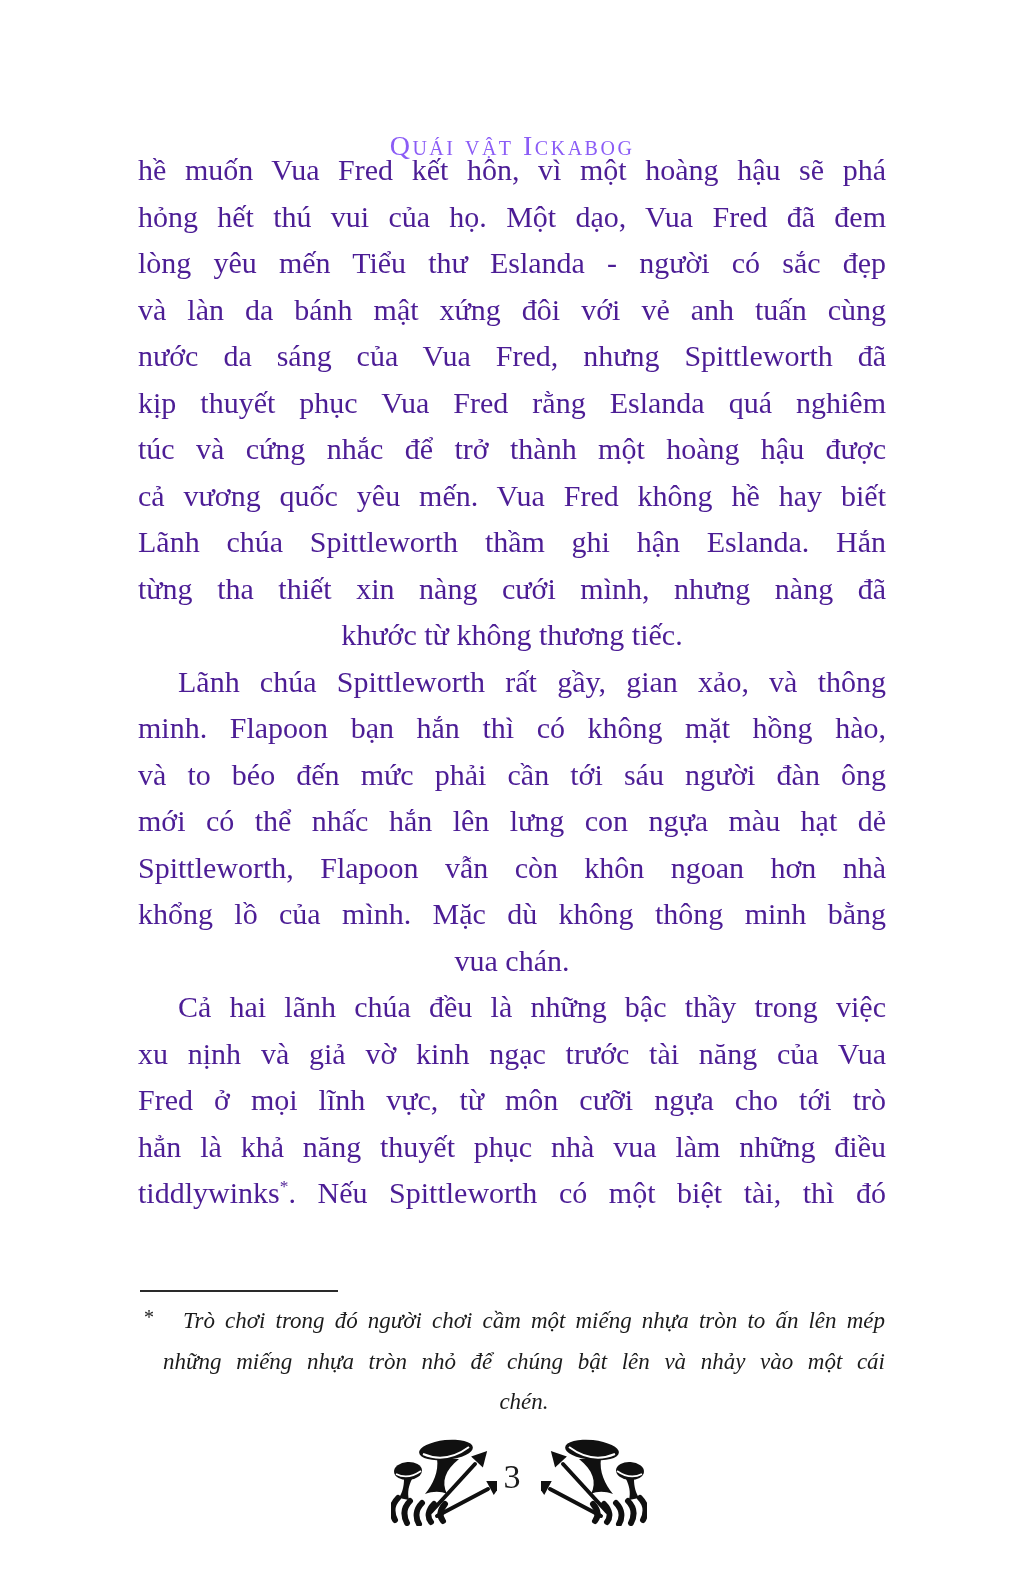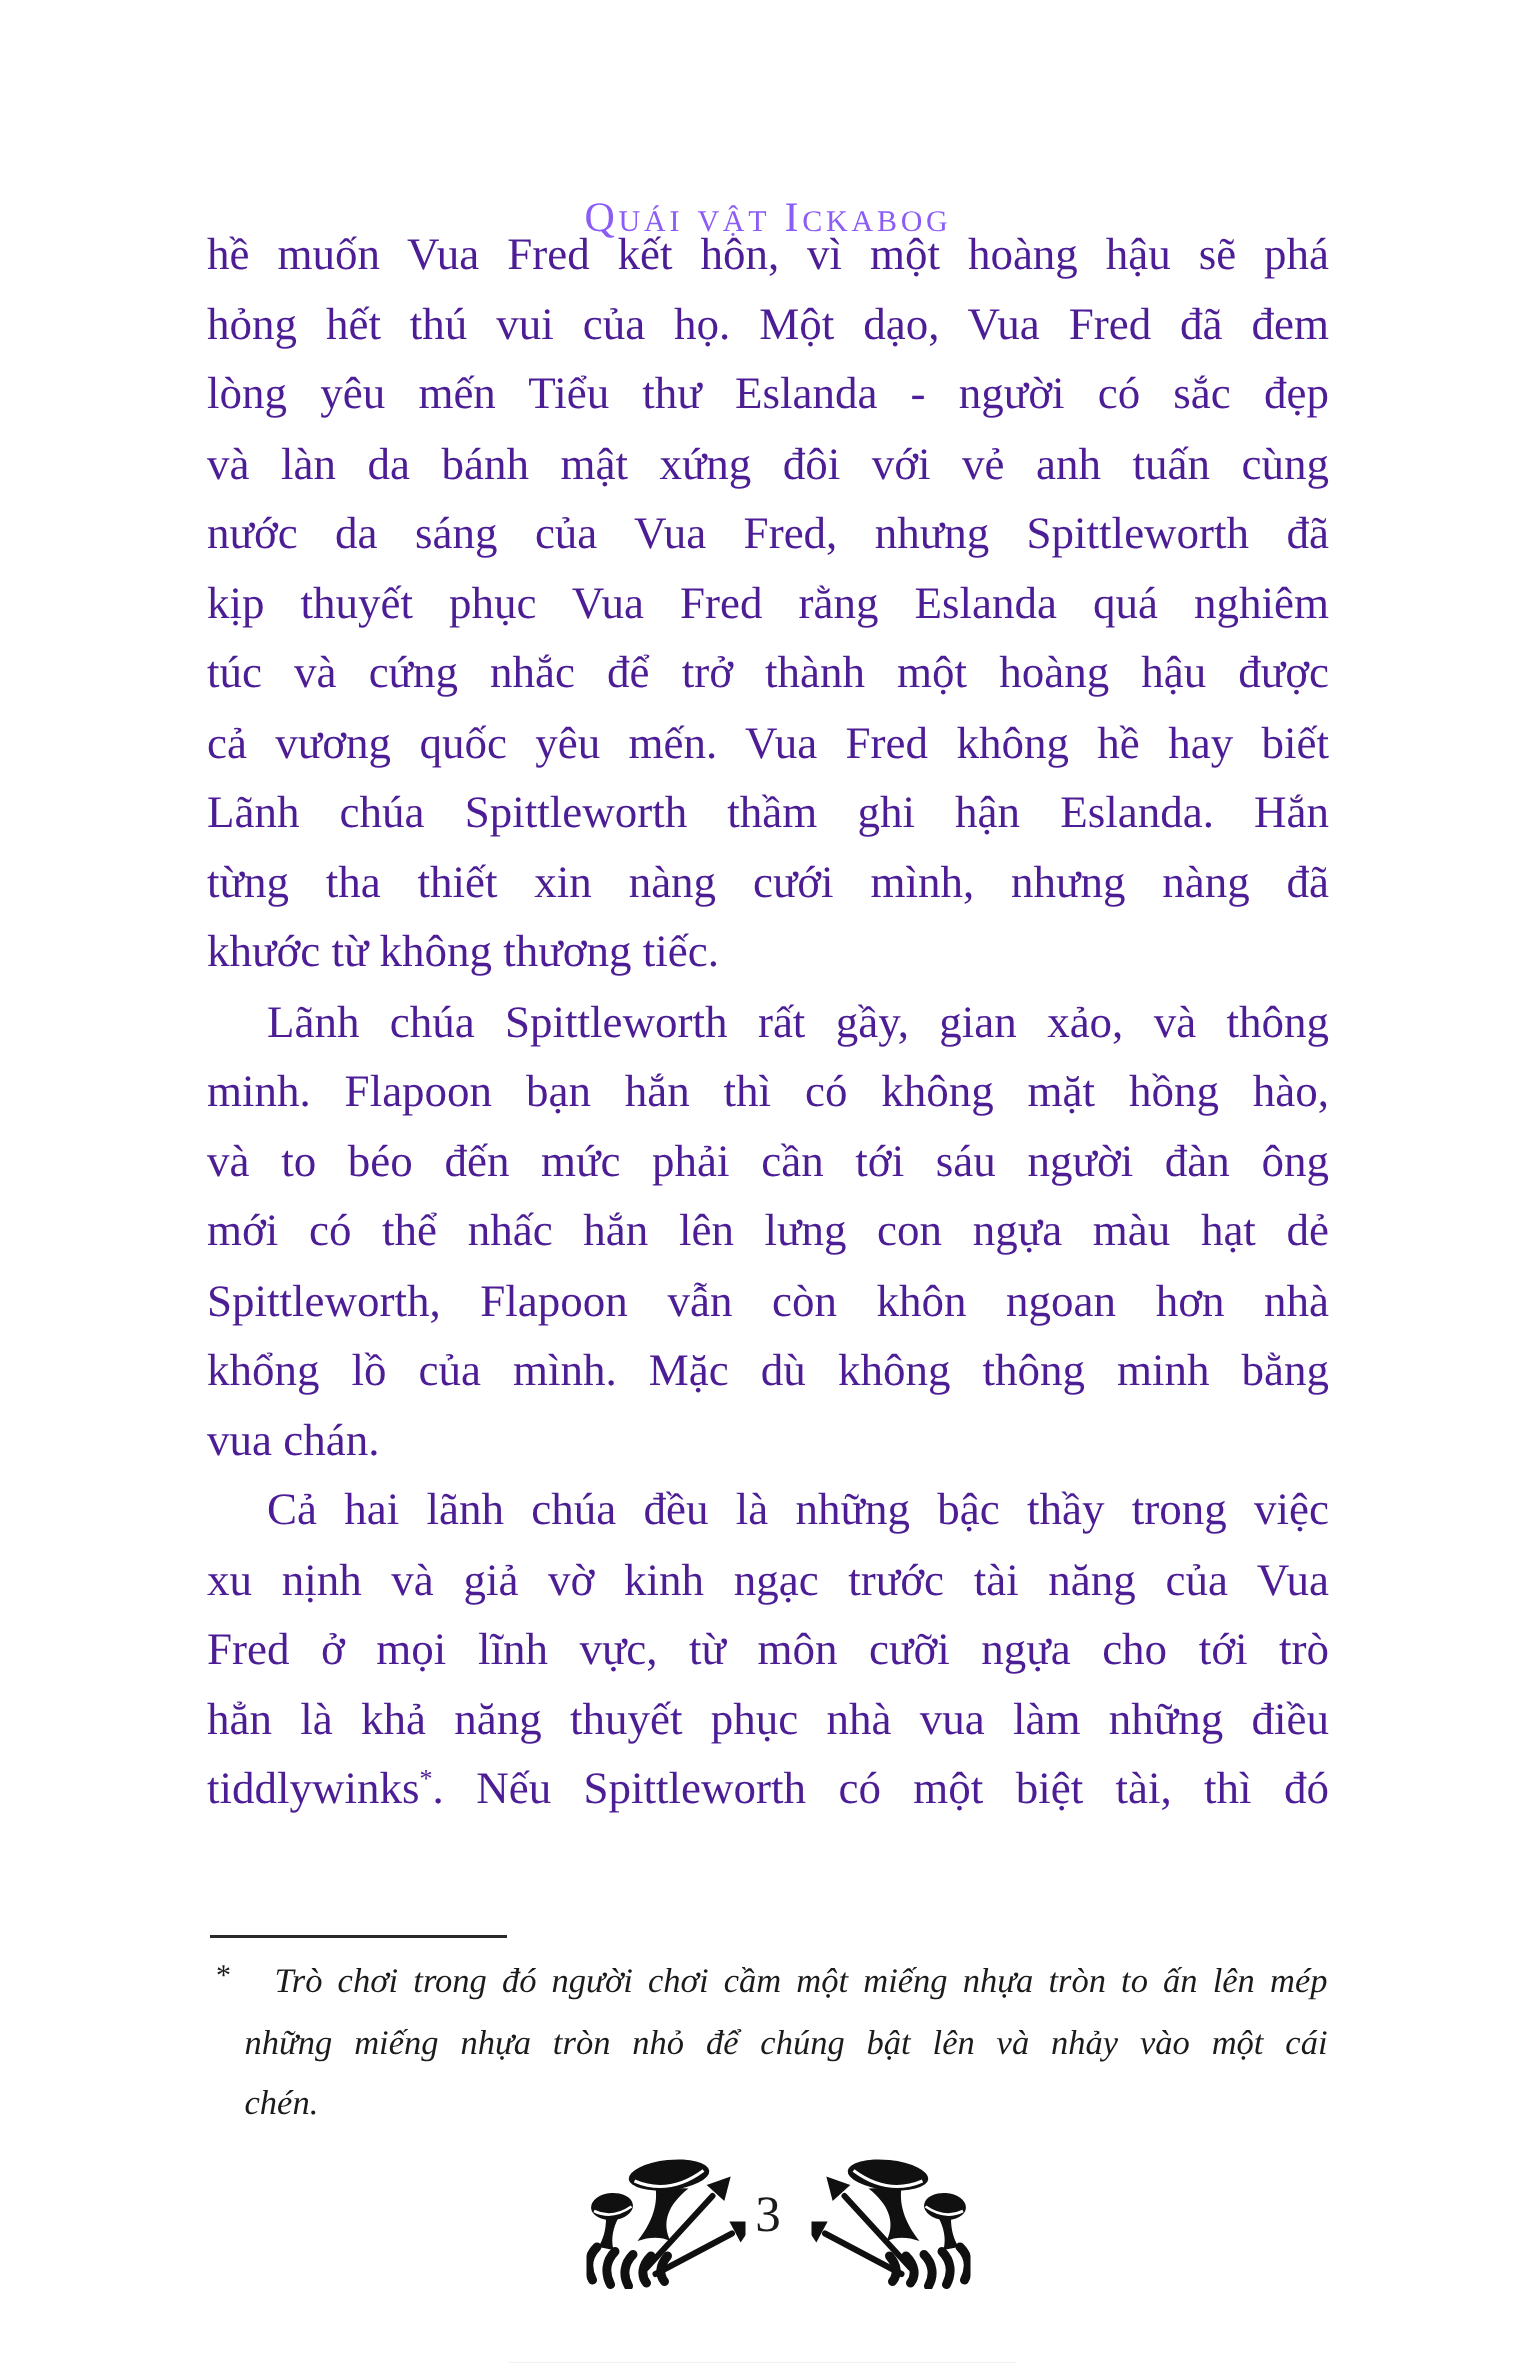--- a/index.html
+++ b/index.html
@@ -29,21 +29,21 @@
     position: absolute;
     top: 147px;
     left: 138px;
     width: 748px;
     font-size: 30px;
     line-height: 46.5px;
     color: #4c1d95;
   }
   .paragraph { }
   .line {
-    text-align: left;
+    text-align: center;
     white-space: normal;
   }
   .line.just {
     text-align: justify;
     text-align-last: justify;
   }
   .paragraph.indent .line:first-child { text-indent: 40px; }
   .it { }
   .sup {
     vertical-align: super;

